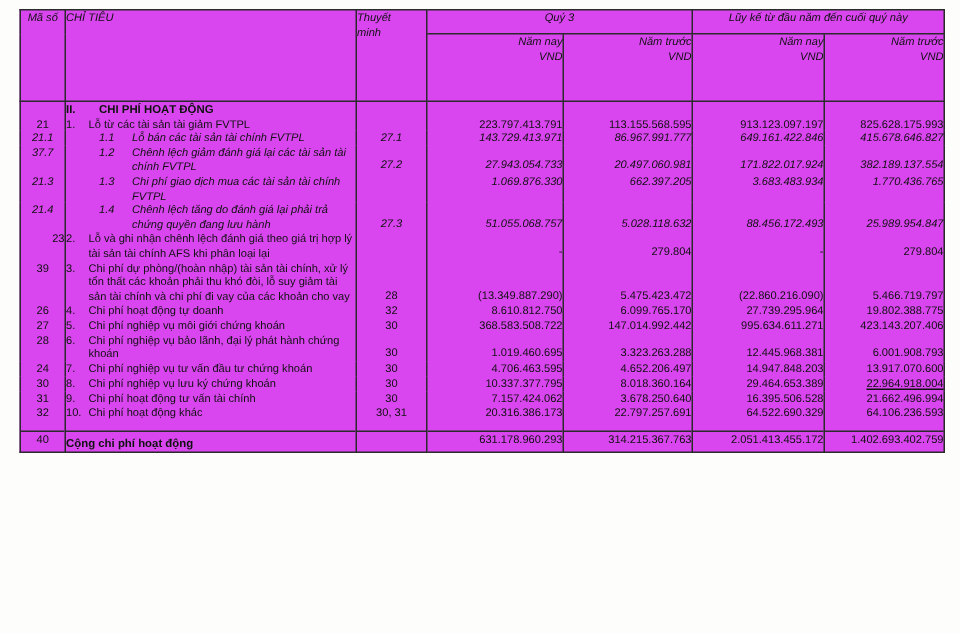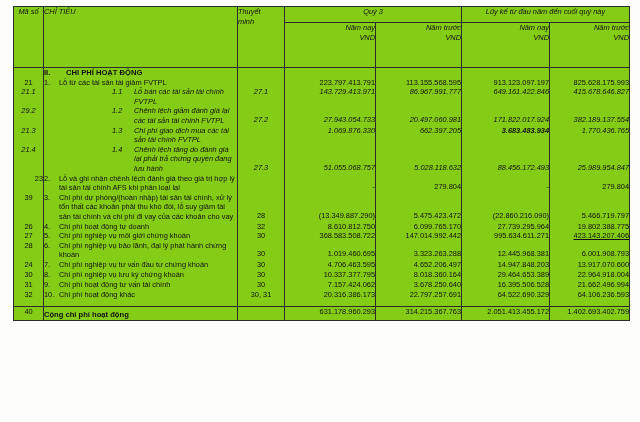--- a/index.html
+++ b/index.html
@@ -19,21 +19,21 @@
     width: 640px;
     height: 422px;
     background: #fdfdfc;
     box-sizing: border-box;
     padding: 6px 11px 8px 13px;
   }
   table.fin {
     width: 616px;
     border-collapse: collapse;
     table-layout: fixed;
-    background: #84cc16;
+    background: #d946ef;
     border: 1.4px solid #1c1c1c;
   }
   table.fin td, table.fin th {
     border: 1px solid #2b2b2b;
     padding: 0;
     vertical-align: top;
     font-size: 7.4px;
     line-height: 9.6px;
     font-weight: normal;
   }
@@ -113,21 +113,21 @@
   .row-name {
     display: flex;
     align-items: flex-start;
   }
   .idx {
     flex: 0 0 auto;
     width: 15px;
   }
   .idx.sub { width: 22px; margin-left: 22px; }
   .txt { flex: 1 1 auto; }
-  .ital { font-style: italic; margin-left: 46px; }
+  .ital { font-style: italic; }
   .sec-title {
     font-weight: bold;
     font-size: 7.6px;
   }
   .sec-title .idx { width: 22px; }
   .total .name, .total td { font-weight: bold; }
   .total td { font-size: 7.6px; padding-top: 3px; padding-bottom: 3px; }
   .spacer td { height: 7px; }
 </style>
 </head>
@@ -208,21 +208,21 @@
               <span class="txt">Lỗ bán các tài sản tài chính FVTPL</span>
             </div>
           </td>
           <td class="note ital" style="border-top: none; border-bottom: none;">27.1</td>
           <td class="num ital" style="border-top: none; border-bottom: none;">143.729.413.971</td>
           <td class="num ital" style="border-top: none; border-bottom: none; text-align: right;">86.967.991.777</td>
           <td class="num ital" style="border-top: none; border-bottom: none;">649.161.422.846</td>
           <td class="num ital" style="border-top: none; border-bottom: none;">415.678.646.827</td>
         </tr>
         <tr>
-          <td class="code ital" style="border-top: none; border-bottom: none;">29.2</td>
+          <td class="code ital" style="border-top: none; border-bottom: none;">37.7</td>
           <td class="name" style="border-top: none; border-bottom: none;">
             <div class="row-name ital">
               <span class="idx sub">1.2</span>
               <span class="txt">Chênh lệch giảm đánh giá lại các tài sản tài chính FVTPL</span>
             </div>
           </td>
           <td class="note ital" style="vertical-align: bottom; padding-bottom: 1px; border-top: none; border-bottom: none;">27.2</td>
           <td class="num ital" style="vertical-align: bottom; padding-bottom: 1px; border-top: none; border-bottom: none;">27.943.054.733</td>
           <td class="num ital" style="vertical-align: bottom; padding-bottom: 1px; border-top: none; border-bottom: none;">20.497.060.981</td>
           <td class="num ital" style="vertical-align: bottom; padding-bottom: 1px; border-top: none; border-bottom: none;">171.822.017.924</td>
@@ -232,21 +232,21 @@
           <td class="code ital" style="border-top: none; border-bottom: none;">21.3</td>
           <td class="name" style="border-top: none; border-bottom: none;">
             <div class="row-name ital">
               <span class="idx sub">1.3</span>
               <span class="txt">Chi phí giao dịch mua các tài sản tài chính FVTPL</span>
             </div>
           </td>
           <td class="note ital" style="border-top: none; border-bottom: none;"></td>
           <td class="num ital" style="border-top: none; border-bottom: none; text-align: right;">1.069.876.330</td>
           <td class="num ital" style="border-top: none; border-bottom: none;">662.397.205</td>
-          <td class="num ital" style="border-top: none; border-bottom: none; font-weight: bold;">3.683.483.934</td>
+          <td class="num ital" style="border-top: none; border-bottom: none;">3.683.483.934</td>
           <td class="num ital" style="border-top: none; border-bottom: none;">1.770.436.765</td>
         </tr>
         <tr>
           <td class="code ital" style="border-top: none; border-bottom: none;">21.4</td>
           <td class="name" style="border-top: none; border-bottom: none;">
             <div class="row-name ital">
               <span class="idx sub">1.4</span>
               <span class="txt">Chênh lệch tăng do đánh giá lại phải trả chứng quyền đang lưu hành</span>
             </div>
           </td>
@@ -303,21 +303,21 @@
           <td class="name" style="border-top: none; border-bottom: none;">
             <div class="row-name">
               <span class="idx">5.</span>
               <span class="txt">Chi phí nghiệp vụ môi giới chứng khoán</span>
             </div>
           </td>
           <td class="note" style="border-top: none; border-bottom: none;">30</td>
           <td class="num" style="border-top: none; border-bottom: none;">368.583.508.722</td>
           <td class="num" style="border-top: none; border-bottom: none;">147.014.992.442</td>
           <td class="num" style="border-top: none; border-bottom: none;">995.634.611.271</td>
-          <td class="num" style="border-top: none; border-bottom: none; text-decoration: underline;">423.143.207.406</td>
+          <td class="num" style="border-top: none; border-bottom: none;">423.143.207.406</td>
         </tr>
         <tr>
           <td class="code" style="border-top: none; border-bottom: none;">28</td>
           <td class="name" style="border-top: none; border-bottom: none;">
             <div class="row-name">
               <span class="idx">6.</span>
               <span class="txt">Chi phí nghiệp vụ bảo lãnh, đại lý phát hành chứng khoán</span>
             </div>
           </td>
           <td class="note" style="vertical-align: bottom; padding-bottom: 1px; border-top: none; border-bottom: none;">30</td>
@@ -345,21 +345,21 @@
           <td class="name" style="border-top: none; border-bottom: none;">
             <div class="row-name">
               <span class="idx">8.</span>
               <span class="txt">Chi phí nghiệp vụ lưu ký chứng khoán</span>
             </div>
           </td>
           <td class="note" style="border-top: none; border-bottom: none;">30</td>
           <td class="num" style="border-top: none; border-bottom: none;">10.337.377.795</td>
           <td class="num" style="border-top: none; border-bottom: none;">8.018.360.164</td>
           <td class="num" style="border-top: none; border-bottom: none;">29.464.653.389</td>
-          <td class="num" style="border-top: none; border-bottom: none;">22.964.918.004</td>
+          <td class="num" style="border-top: none; border-bottom: none; text-decoration: underline;">22.964.918.004</td>
         </tr>
         <tr>
           <td class="code" style="border-top: none; border-bottom: none;">31</td>
           <td class="name" style="border-top: none; border-bottom: none;">
             <div class="row-name">
               <span class="idx">9.</span>
               <span class="txt">Chi phí hoạt động tư vấn tài chính</span>
             </div>
           </td>
           <td class="note" style="border-top: none; border-bottom: none;">30</td>

